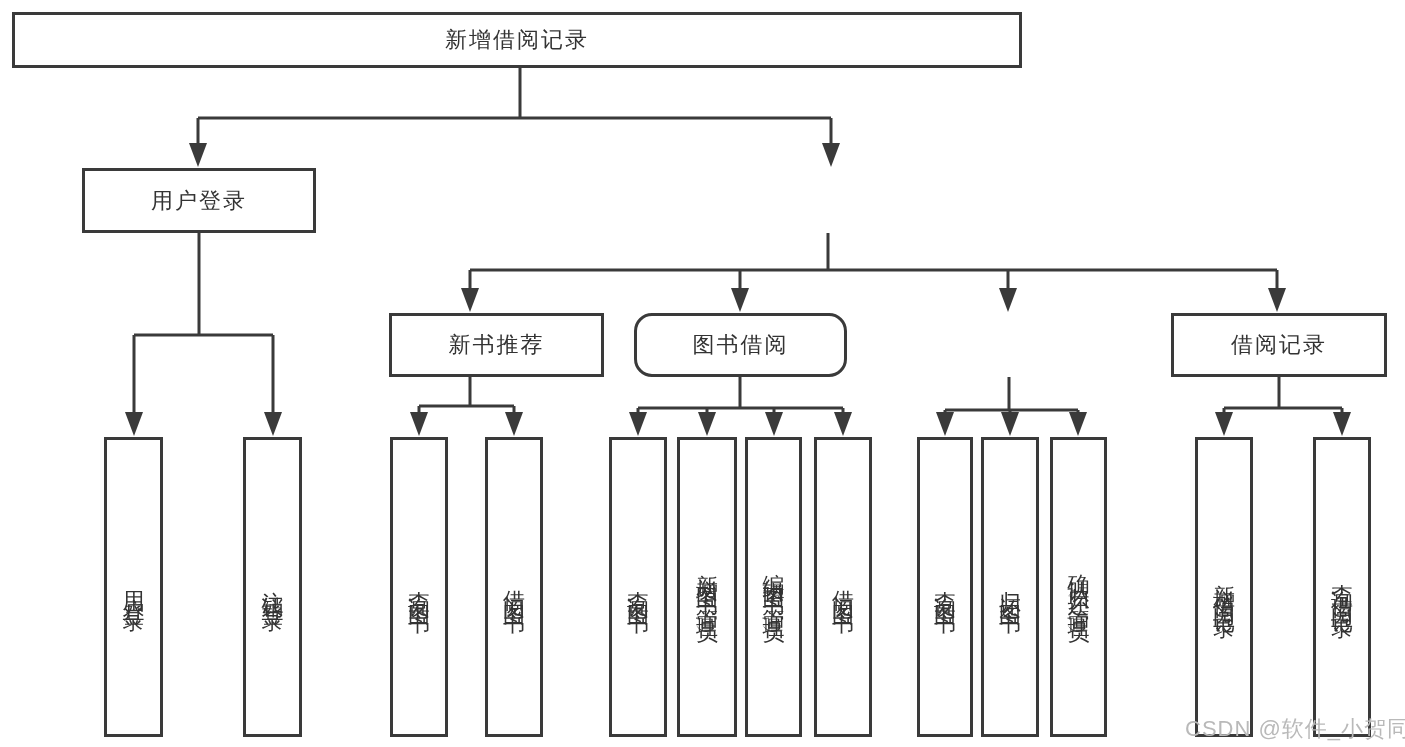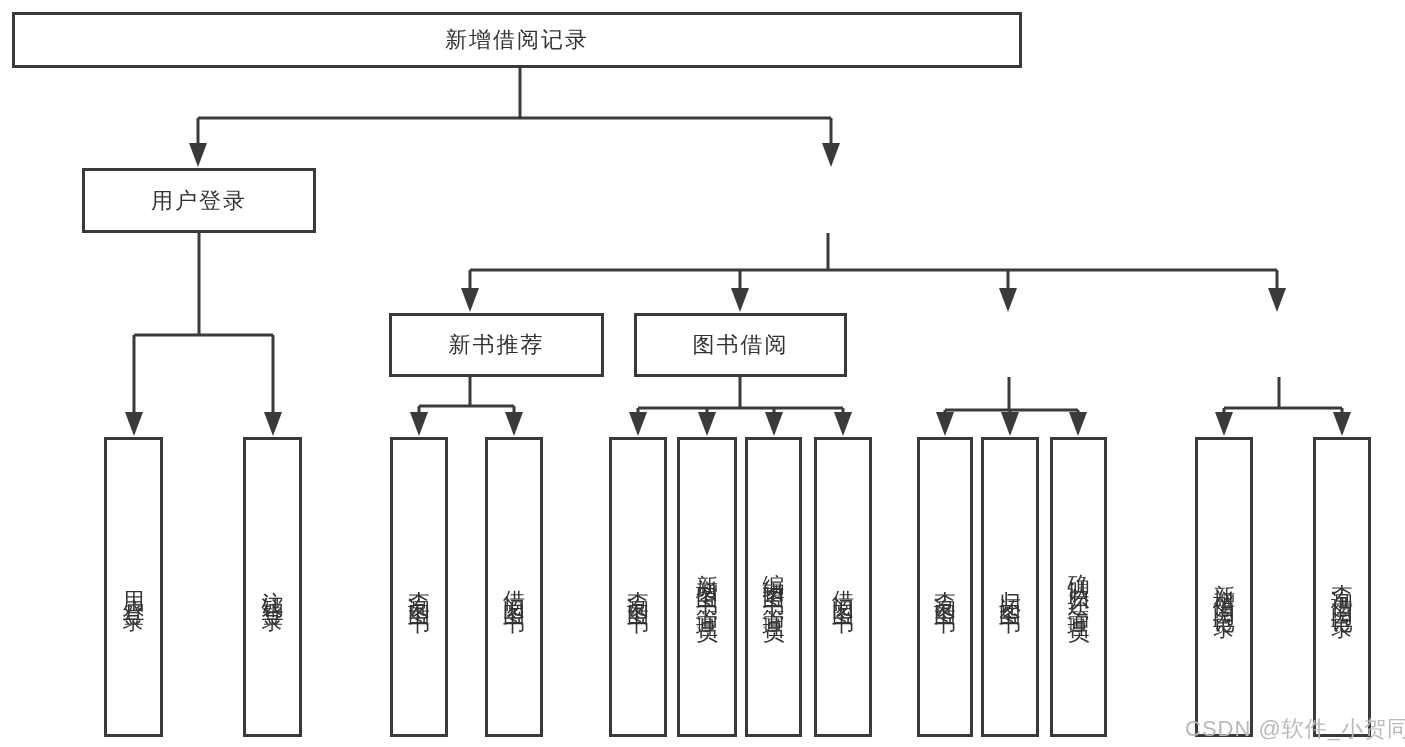--- a/index.html
+++ b/index.html
@@ -36,21 +36,21 @@
     justify-content: center;
     font-size: 22px;
     letter-spacing: 2px;
     color: var(--text);
     white-space: nowrap;
   }
   .node.root   { left: 12px;   top: 12px;  width: 1010px; height: 56px; }
   .node.l1a    { left: 82px;   top: 168px; width: 234px;  height: 65px; }
   .node.l1b    { left: 712px;  top: 168px; width: 233px;  height: 65px; }
   .node.l2a    { left: 363px;  top: 313px; width: 215px;  height: 64px; margin-left: 26px; }
-  .node.l2b    { left: 634px;  top: 313px; width: 213px;  height: 64px; }
+  .node.l2b    { left: 634px;  top: 313px; width: 213px;  height: 64px; border-radius: 18px; }
   .node.l2c    { left: 901px;  top: 313px; width: 216px;  height: 64px; }
   .node.l2d    { left: 1171px; top: 313px; width: 216px;  height: 64px; }
   .leaf {
     position: absolute;
     top: 437px;
     height: 300px;
     border: 3px solid var(--line);
     background: var(--bg);
     display: flex;
     align-items: center;
@@ -154,20 +154,23 @@
   <div class="node l1a">
     <span>用户登录</span>
   </div>
 
   <div class="node l2a">
     <span>新书推荐</span>
   </div>
   <div class="node l2b">
     <span>图书借阅</span>
   </div>
+  <div class="node l2d">
+    <span>借阅记录</span>
+  </div>
 
   <div class="leaf login1">
     <span>用户登录</span>
   </div>
   <div class="leaf login2">
     <span>注销登录</span>
   </div>
 
   <div class="leaf nb1">
     <span>查询图书</span>

